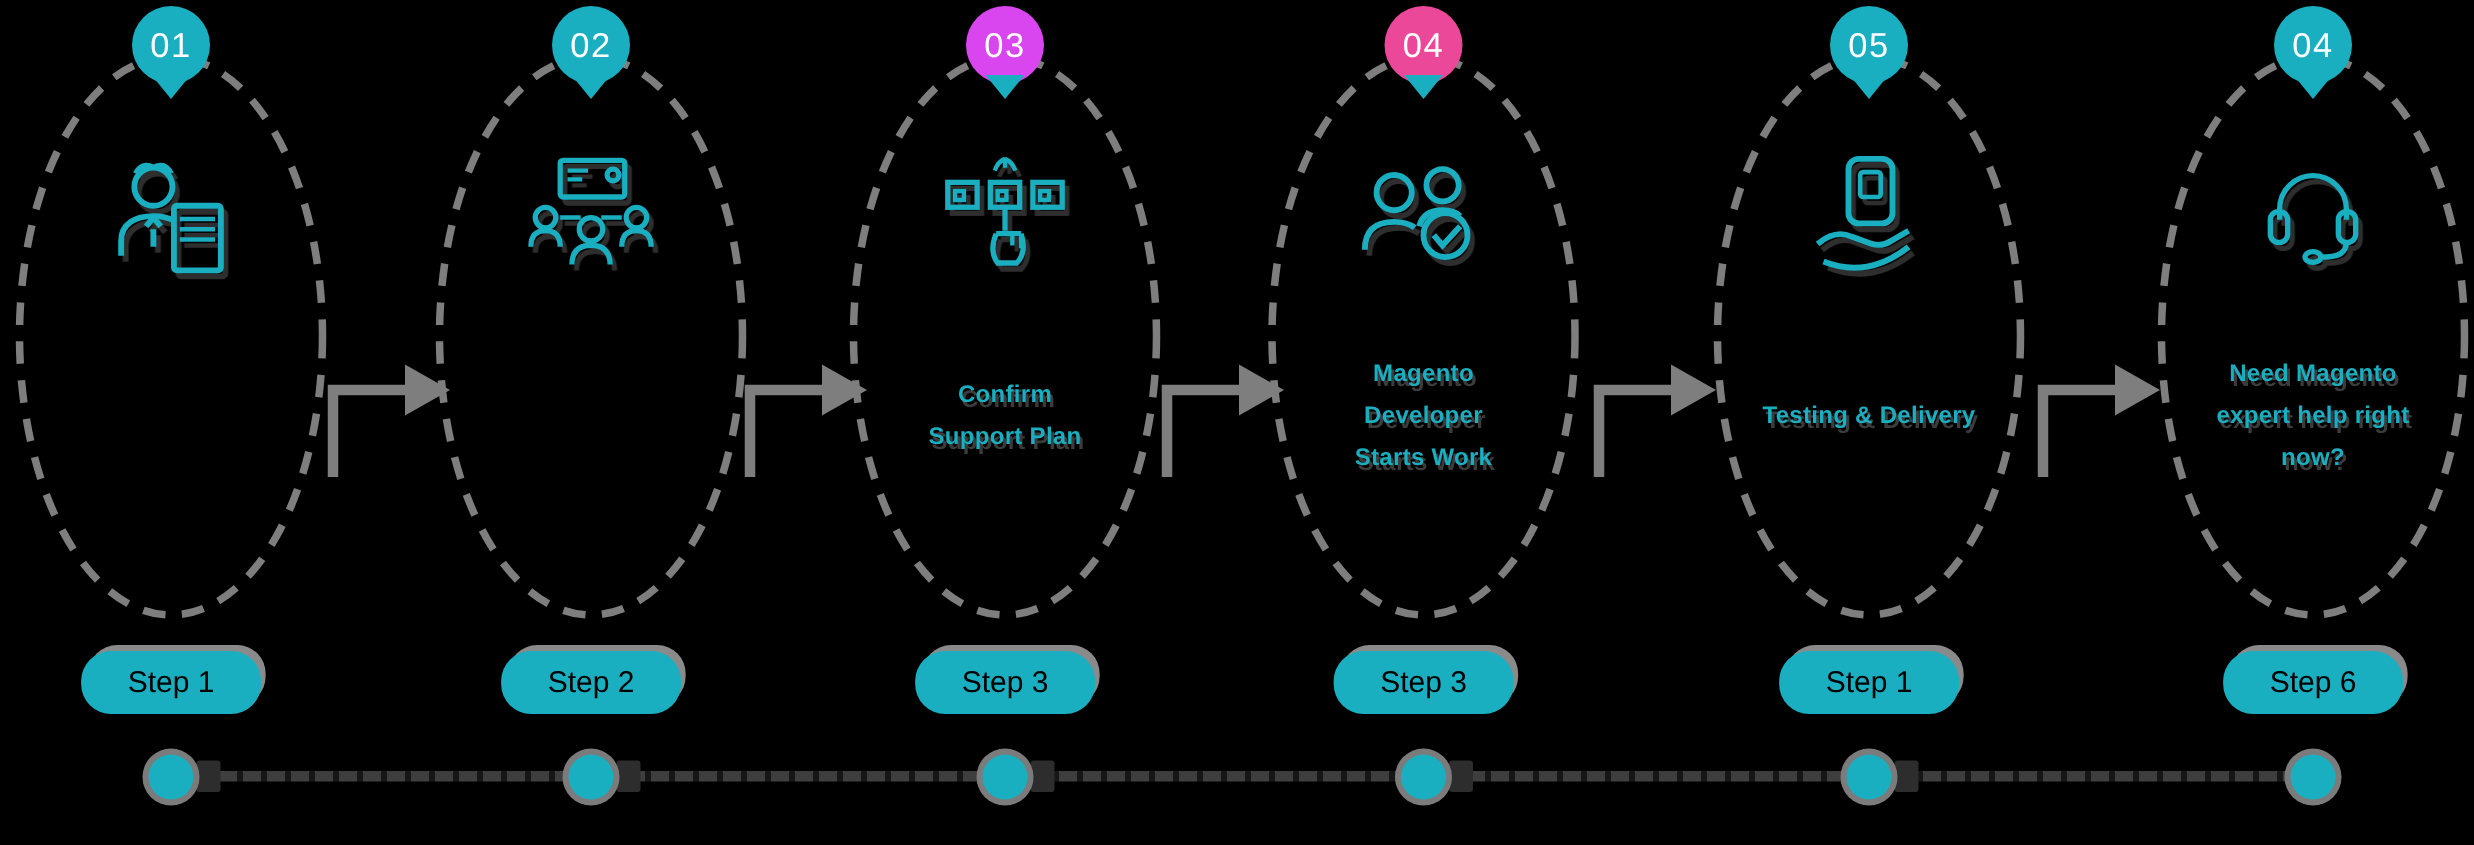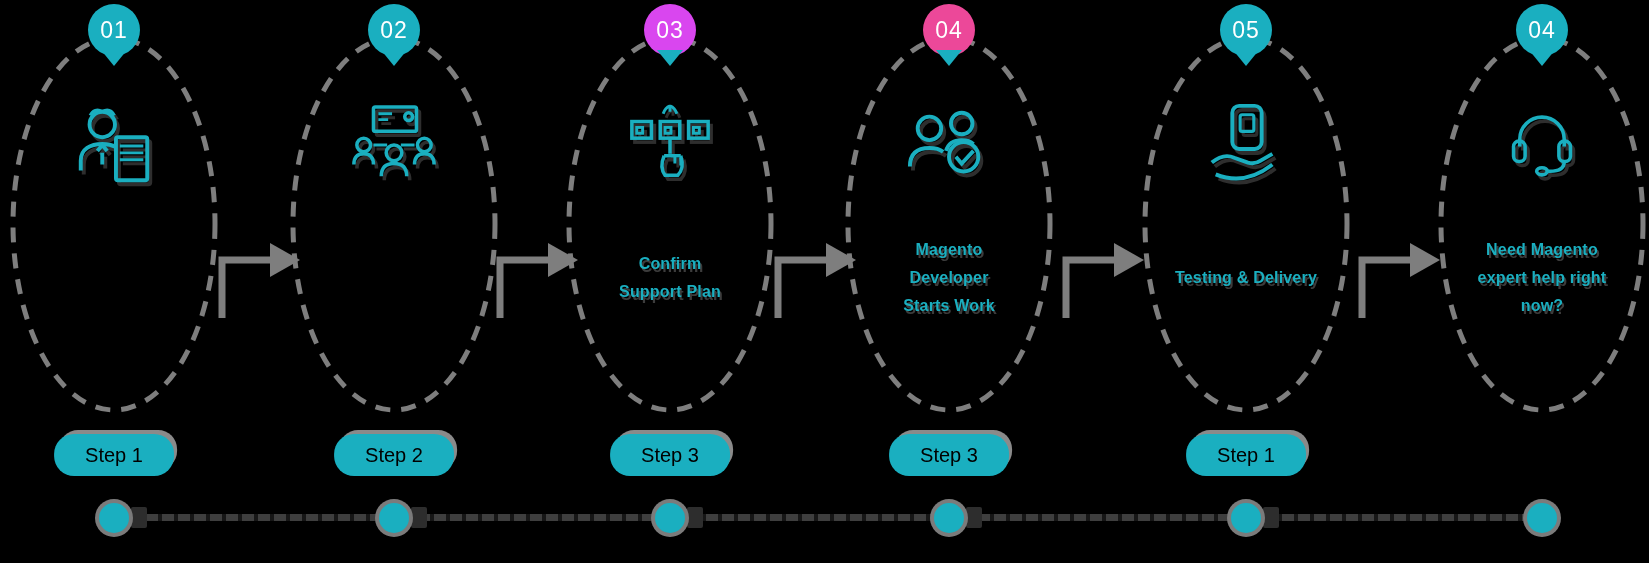--- a/index.html
+++ b/index.html
@@ -197,20 +197,21 @@
         <path d="M20 50 v-8 a25 25 0 0 1 50 0 v8"></path>
         <rect x="13" y="44" width="13" height="23" rx="6"></rect>
         <rect x="64" y="44" width="13" height="23" rx="6"></rect>
         <path d="M70 67 q0 11-16 11 h-5"></path>
         <ellipse cx="45" cy="78" rx="6" ry="4"></ellipse>
       </svg>
     </div>
     <div class="caption">Need Magento
 expert help right
 now?</div>
+    <button class="pill">Step 6</button>
   </div>
 
   <div class="connector" style="left:212px">
     <svg width="95" height="105" viewBox="0 0 95 105" fill="none">
       <path d="M10 100 V42 H62" stroke="#7E7E7E" stroke-width="7"></path>
       <polygon points="58,25 58,59 88,42" fill="#7E7E7E"></polygon>
     </svg>
   </div>
   <div class="connector" style="left:490px">
     <svg width="95" height="105" viewBox="0 0 95 105" fill="none">

